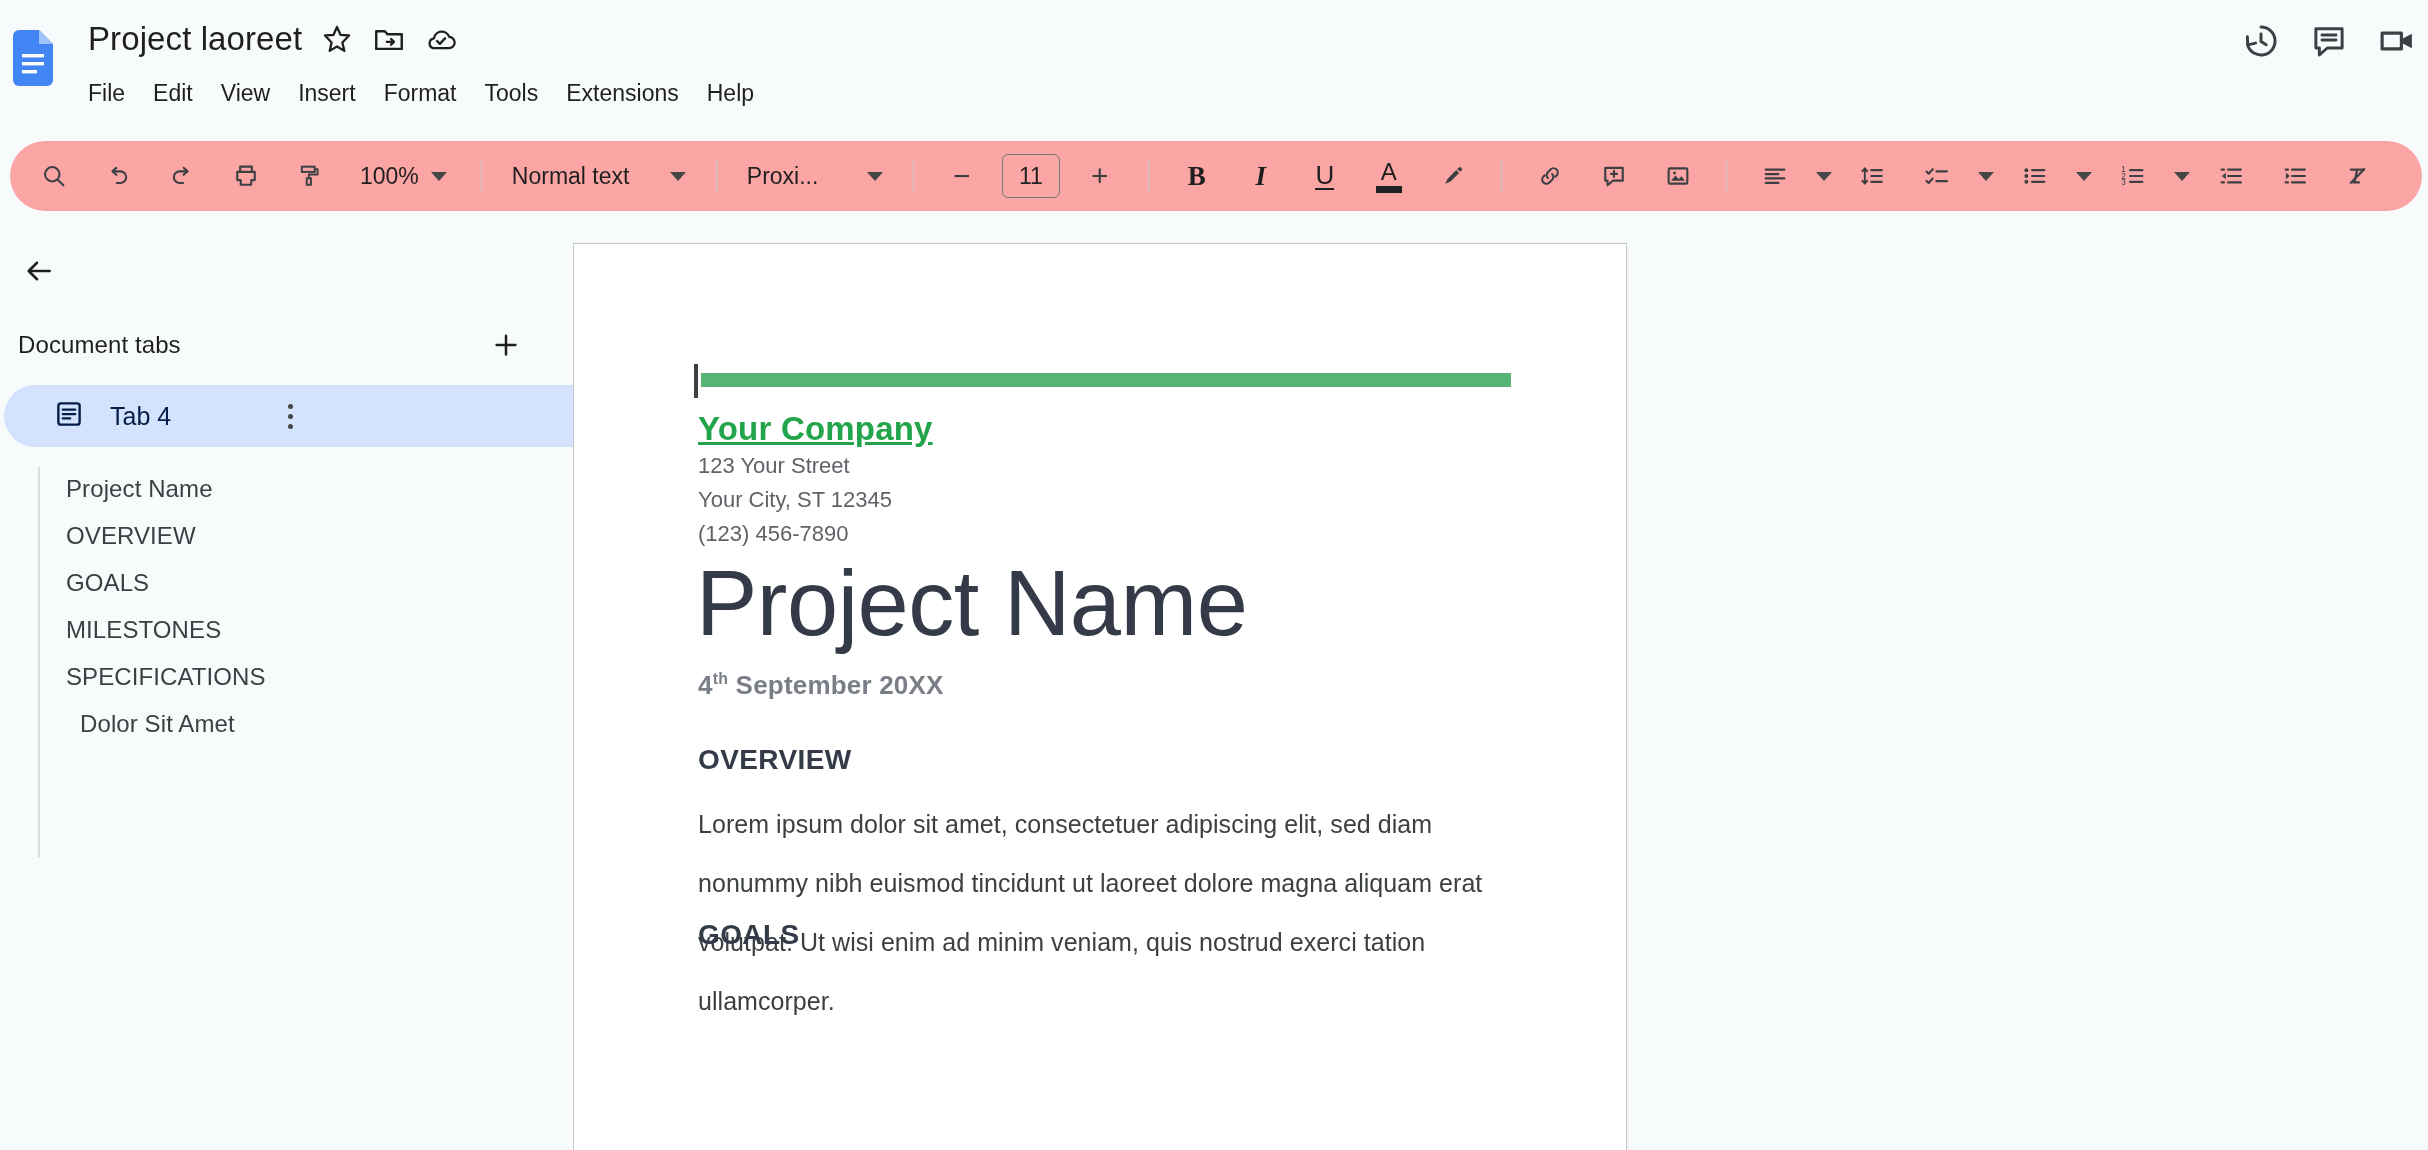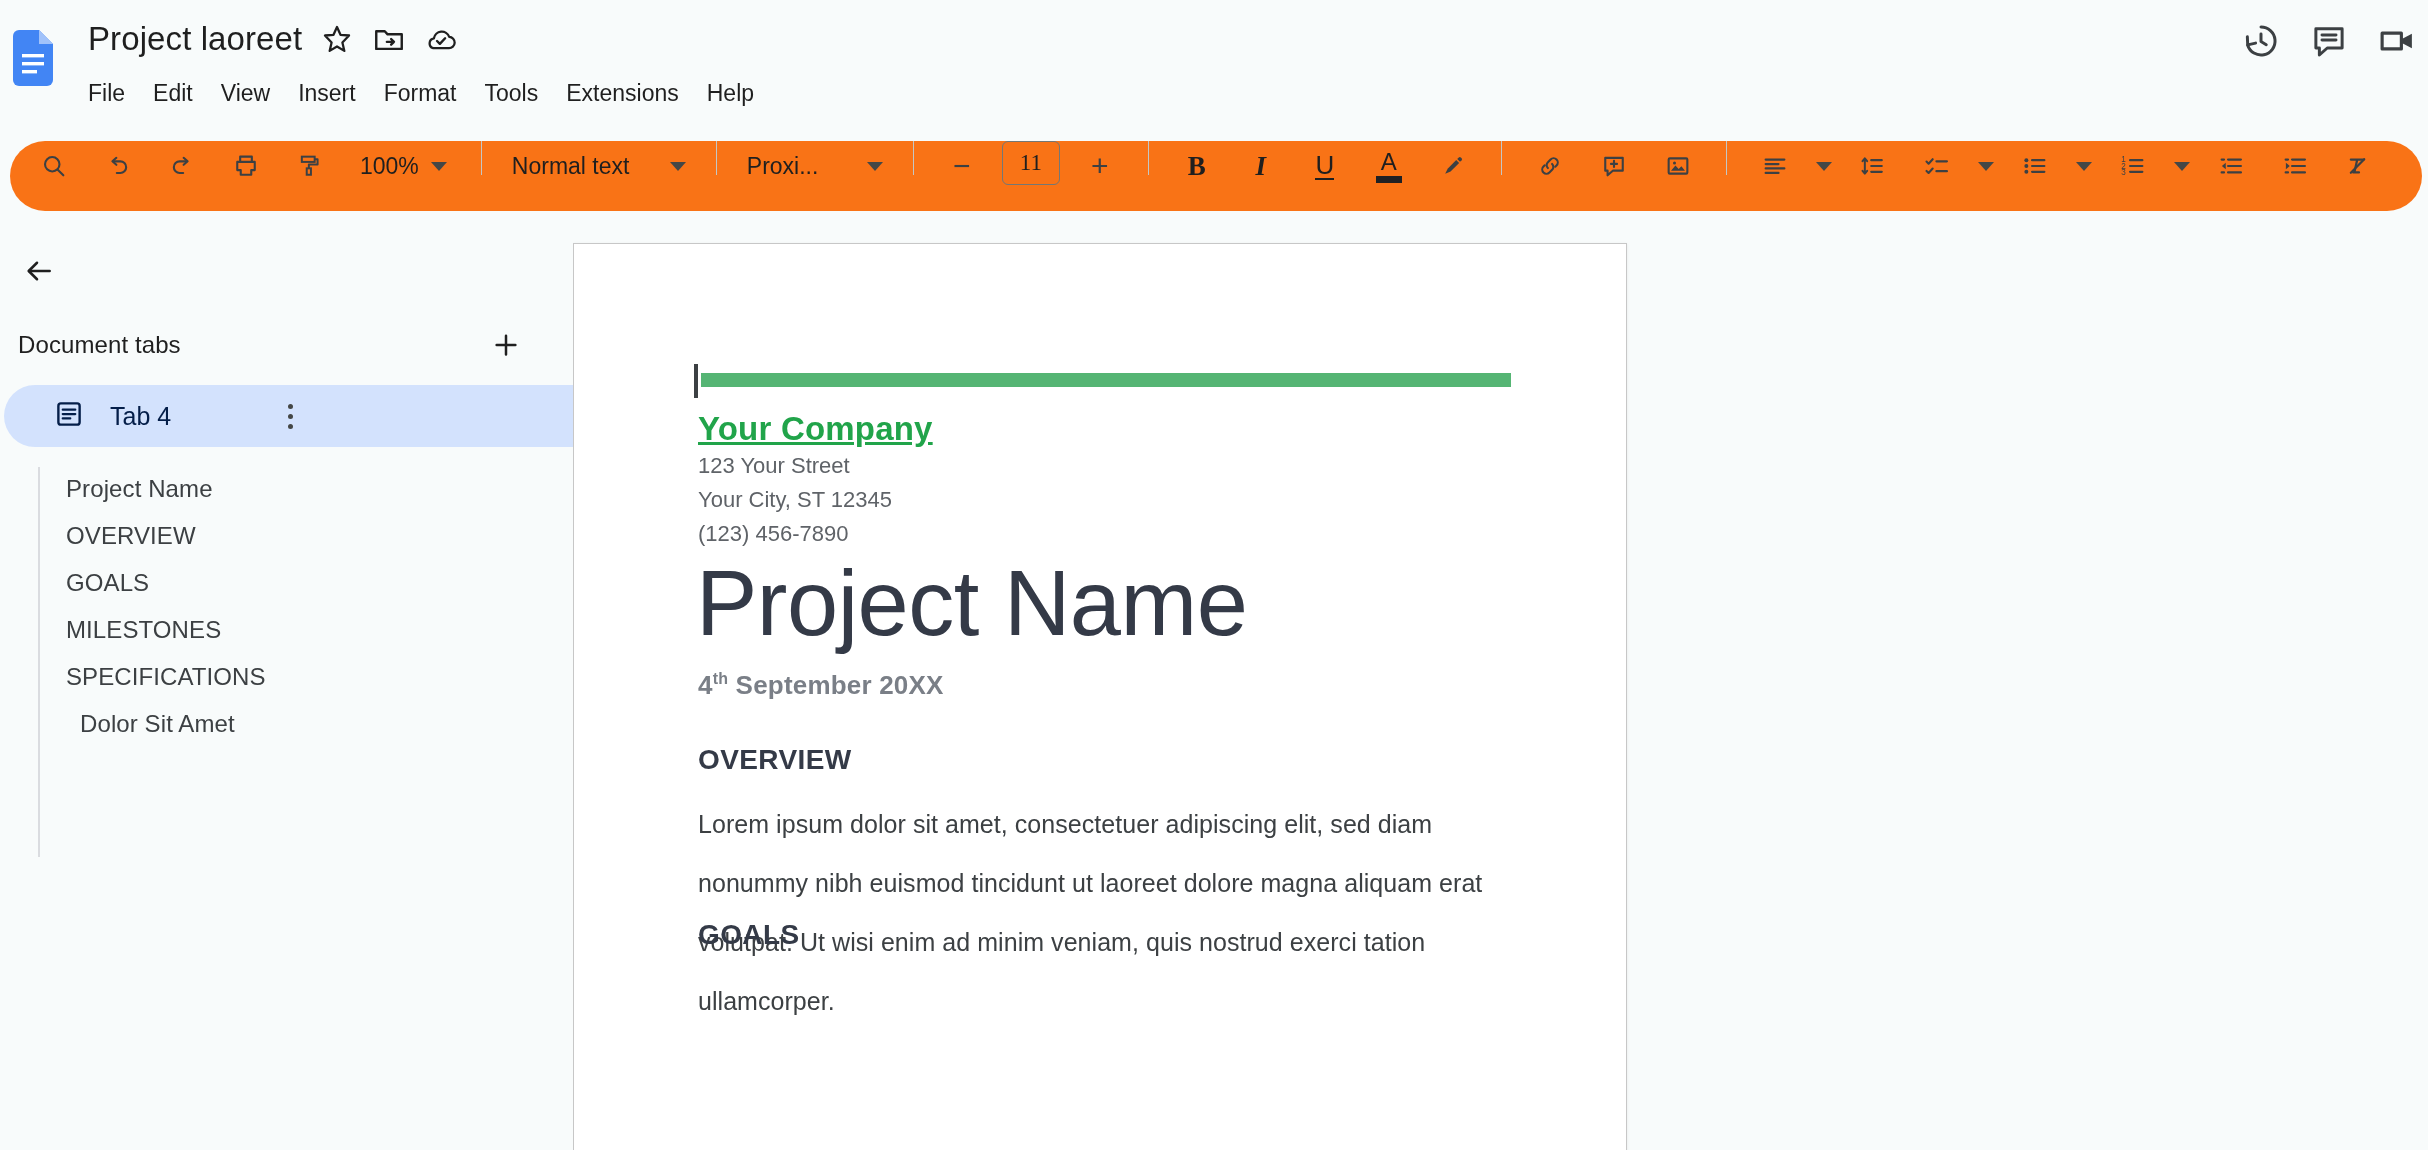--- a/index.html
+++ b/index.html
@@ -49,23 +49,23 @@
 
   
   .toolbar-wrap {
     position: absolute; left: 0; top: 137px;
     width: 2428px; height: 78px;
     background: #f8fbfb;
   }
   .toolbar {
     position: absolute; left: 10px; top: 4px;
     width: 2412px; height: 70px;
-    background: #f97316;
+    background: #fca5a5;
     border-radius: 35px;
-    display: flex; 
+    display: flex; align-items: center;
     padding: 0 14px;
     gap: 4px;
   }
   .tb-btn {
     width: 50px; height: 50px;
     display: flex; align-items: center; justify-content: center;
     border-radius: 50%; cursor: pointer; flex: none;
     margin: 0 5px;
   }
   .tb-sep {
@@ -93,21 +93,21 @@
   .tb-font {
     display: flex; align-items: center; justify-content: space-between;
     width: 160px; height: 50px; padding: 0 12px;
     cursor: pointer; border-radius: 6px;
   }
   .fontsize-box {
     width: 58px; height: 44px;
     border: 1.6px solid #747775; border-radius: 6px;
     display: flex; align-items: center; justify-content: center;
     font-size: 23px; color: #1f1f1f; cursor: text;
-    margin: 0 6px; flex: none; font-family: Liberation Serif, serif;
+    margin: 0 6px; flex: none;
   }
 
   
   .sidebar {
     position: absolute; left: 0; top: 215px;
     width: 573px; height: 935px;
     background: #f8fbfb;
   }
   .back-btn {
     position: absolute; left: 13px; top: 30px;

